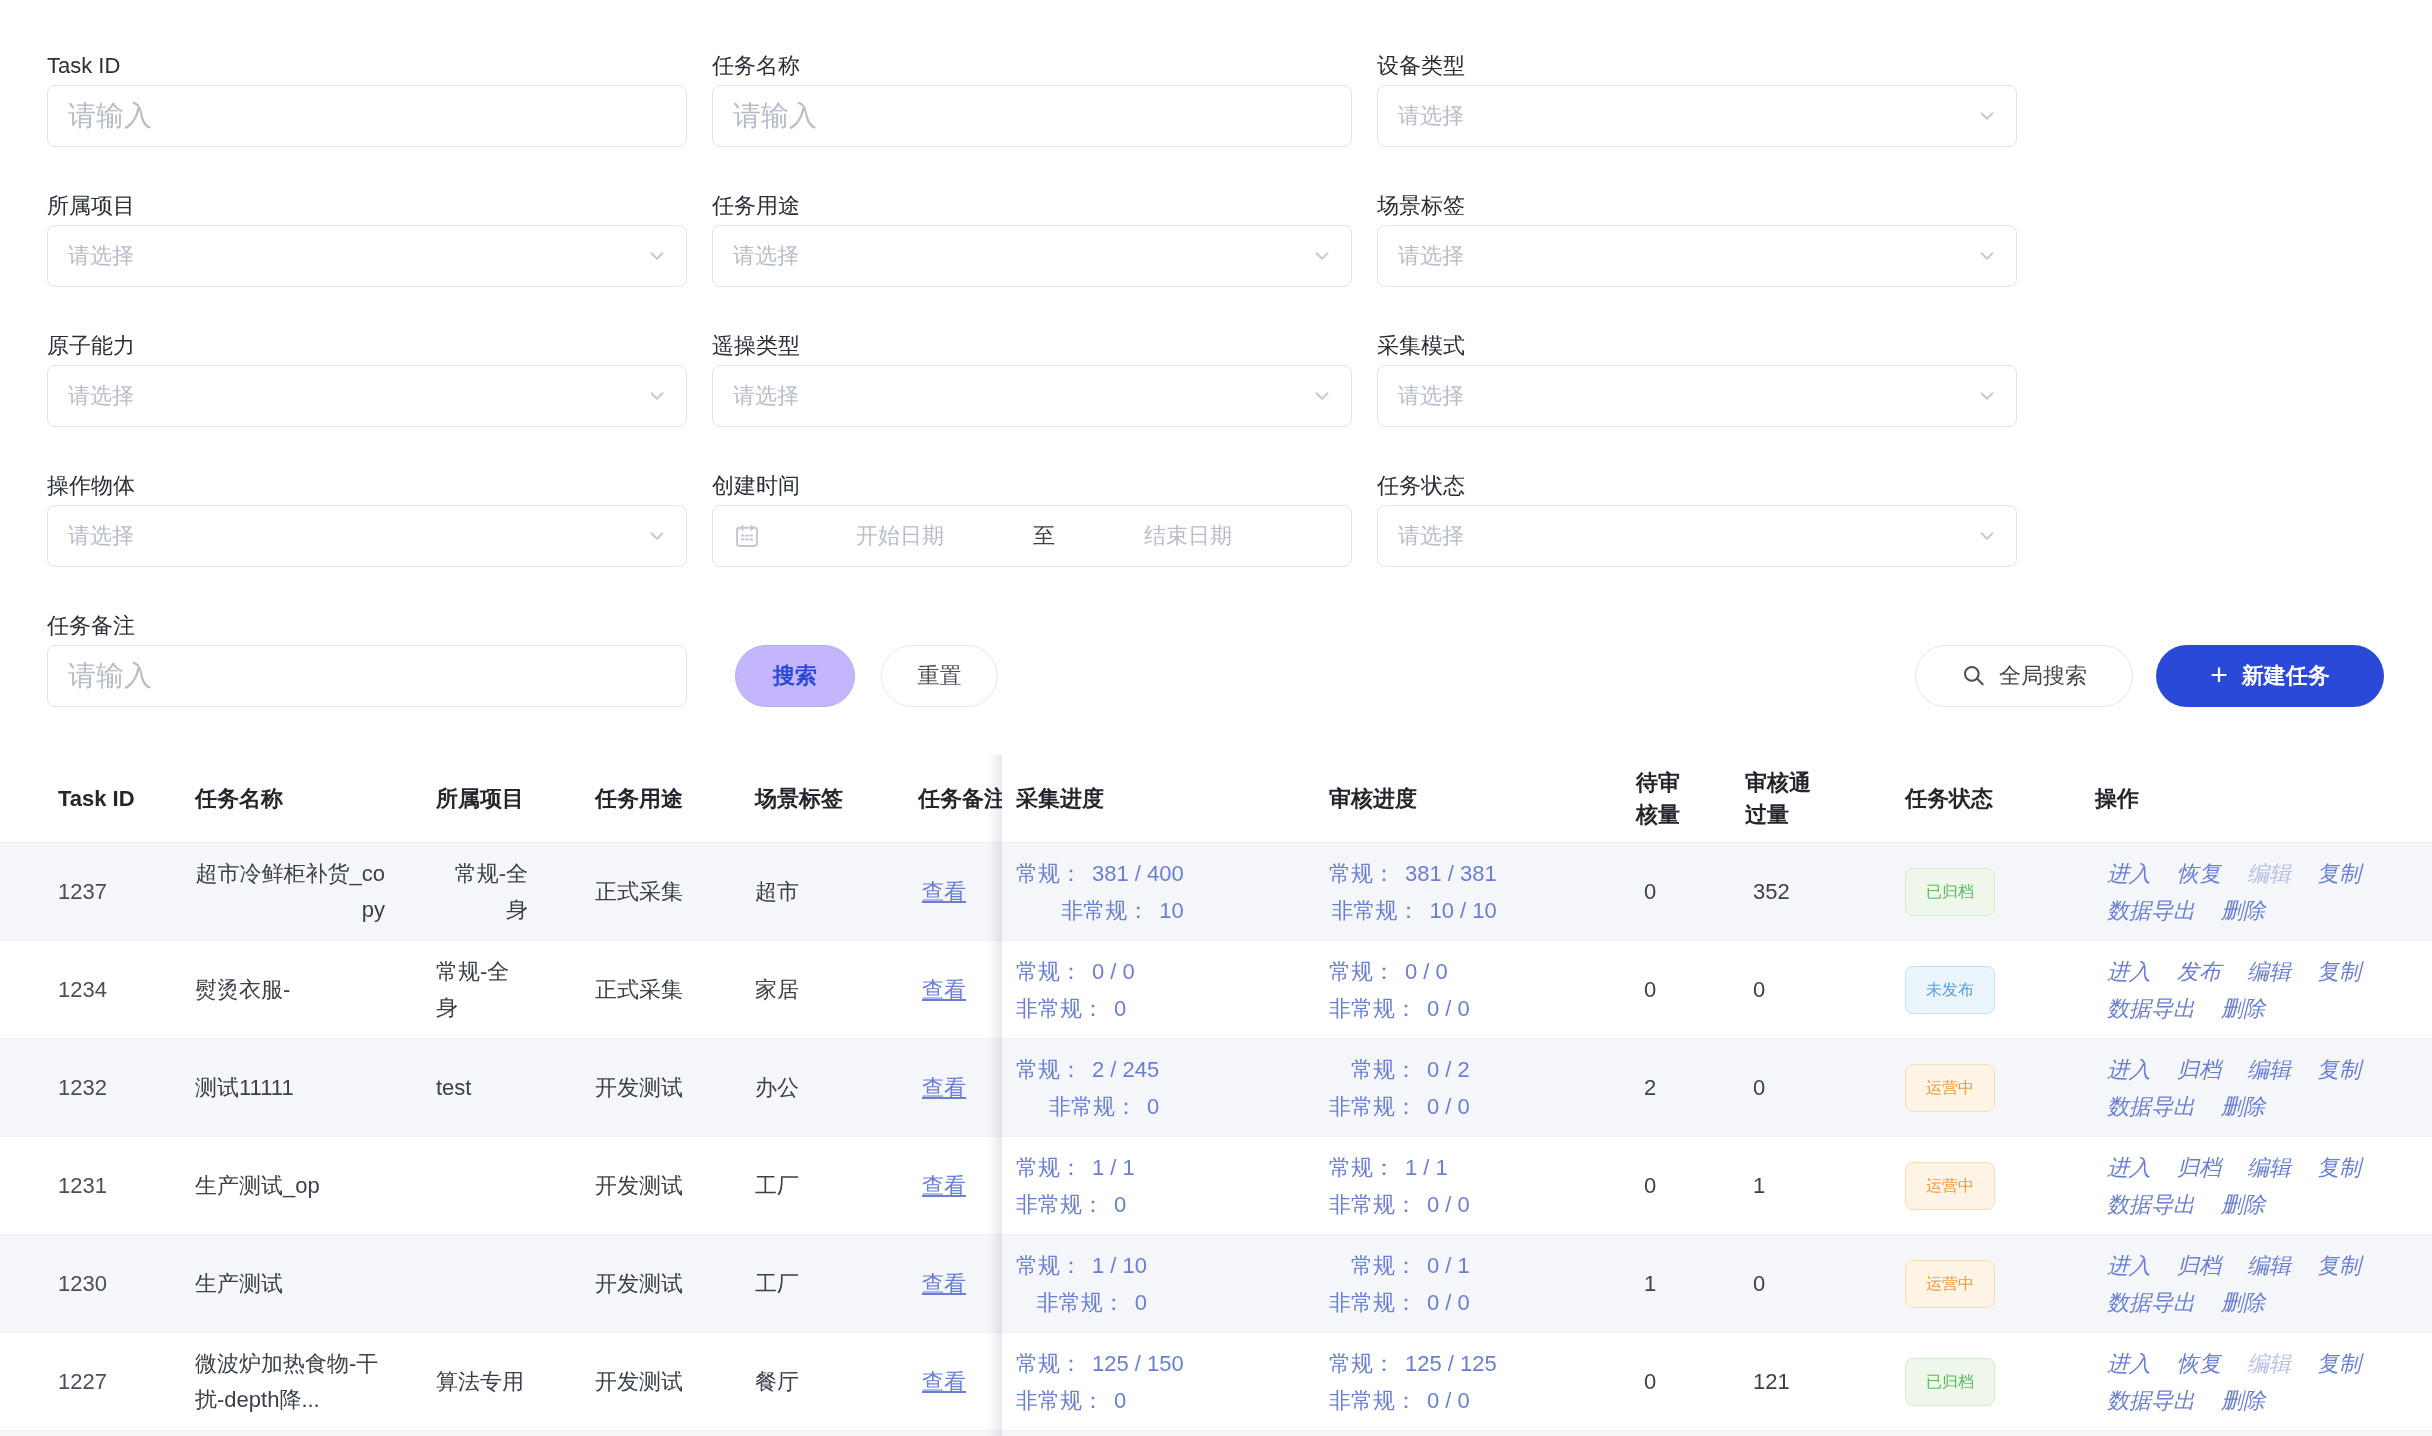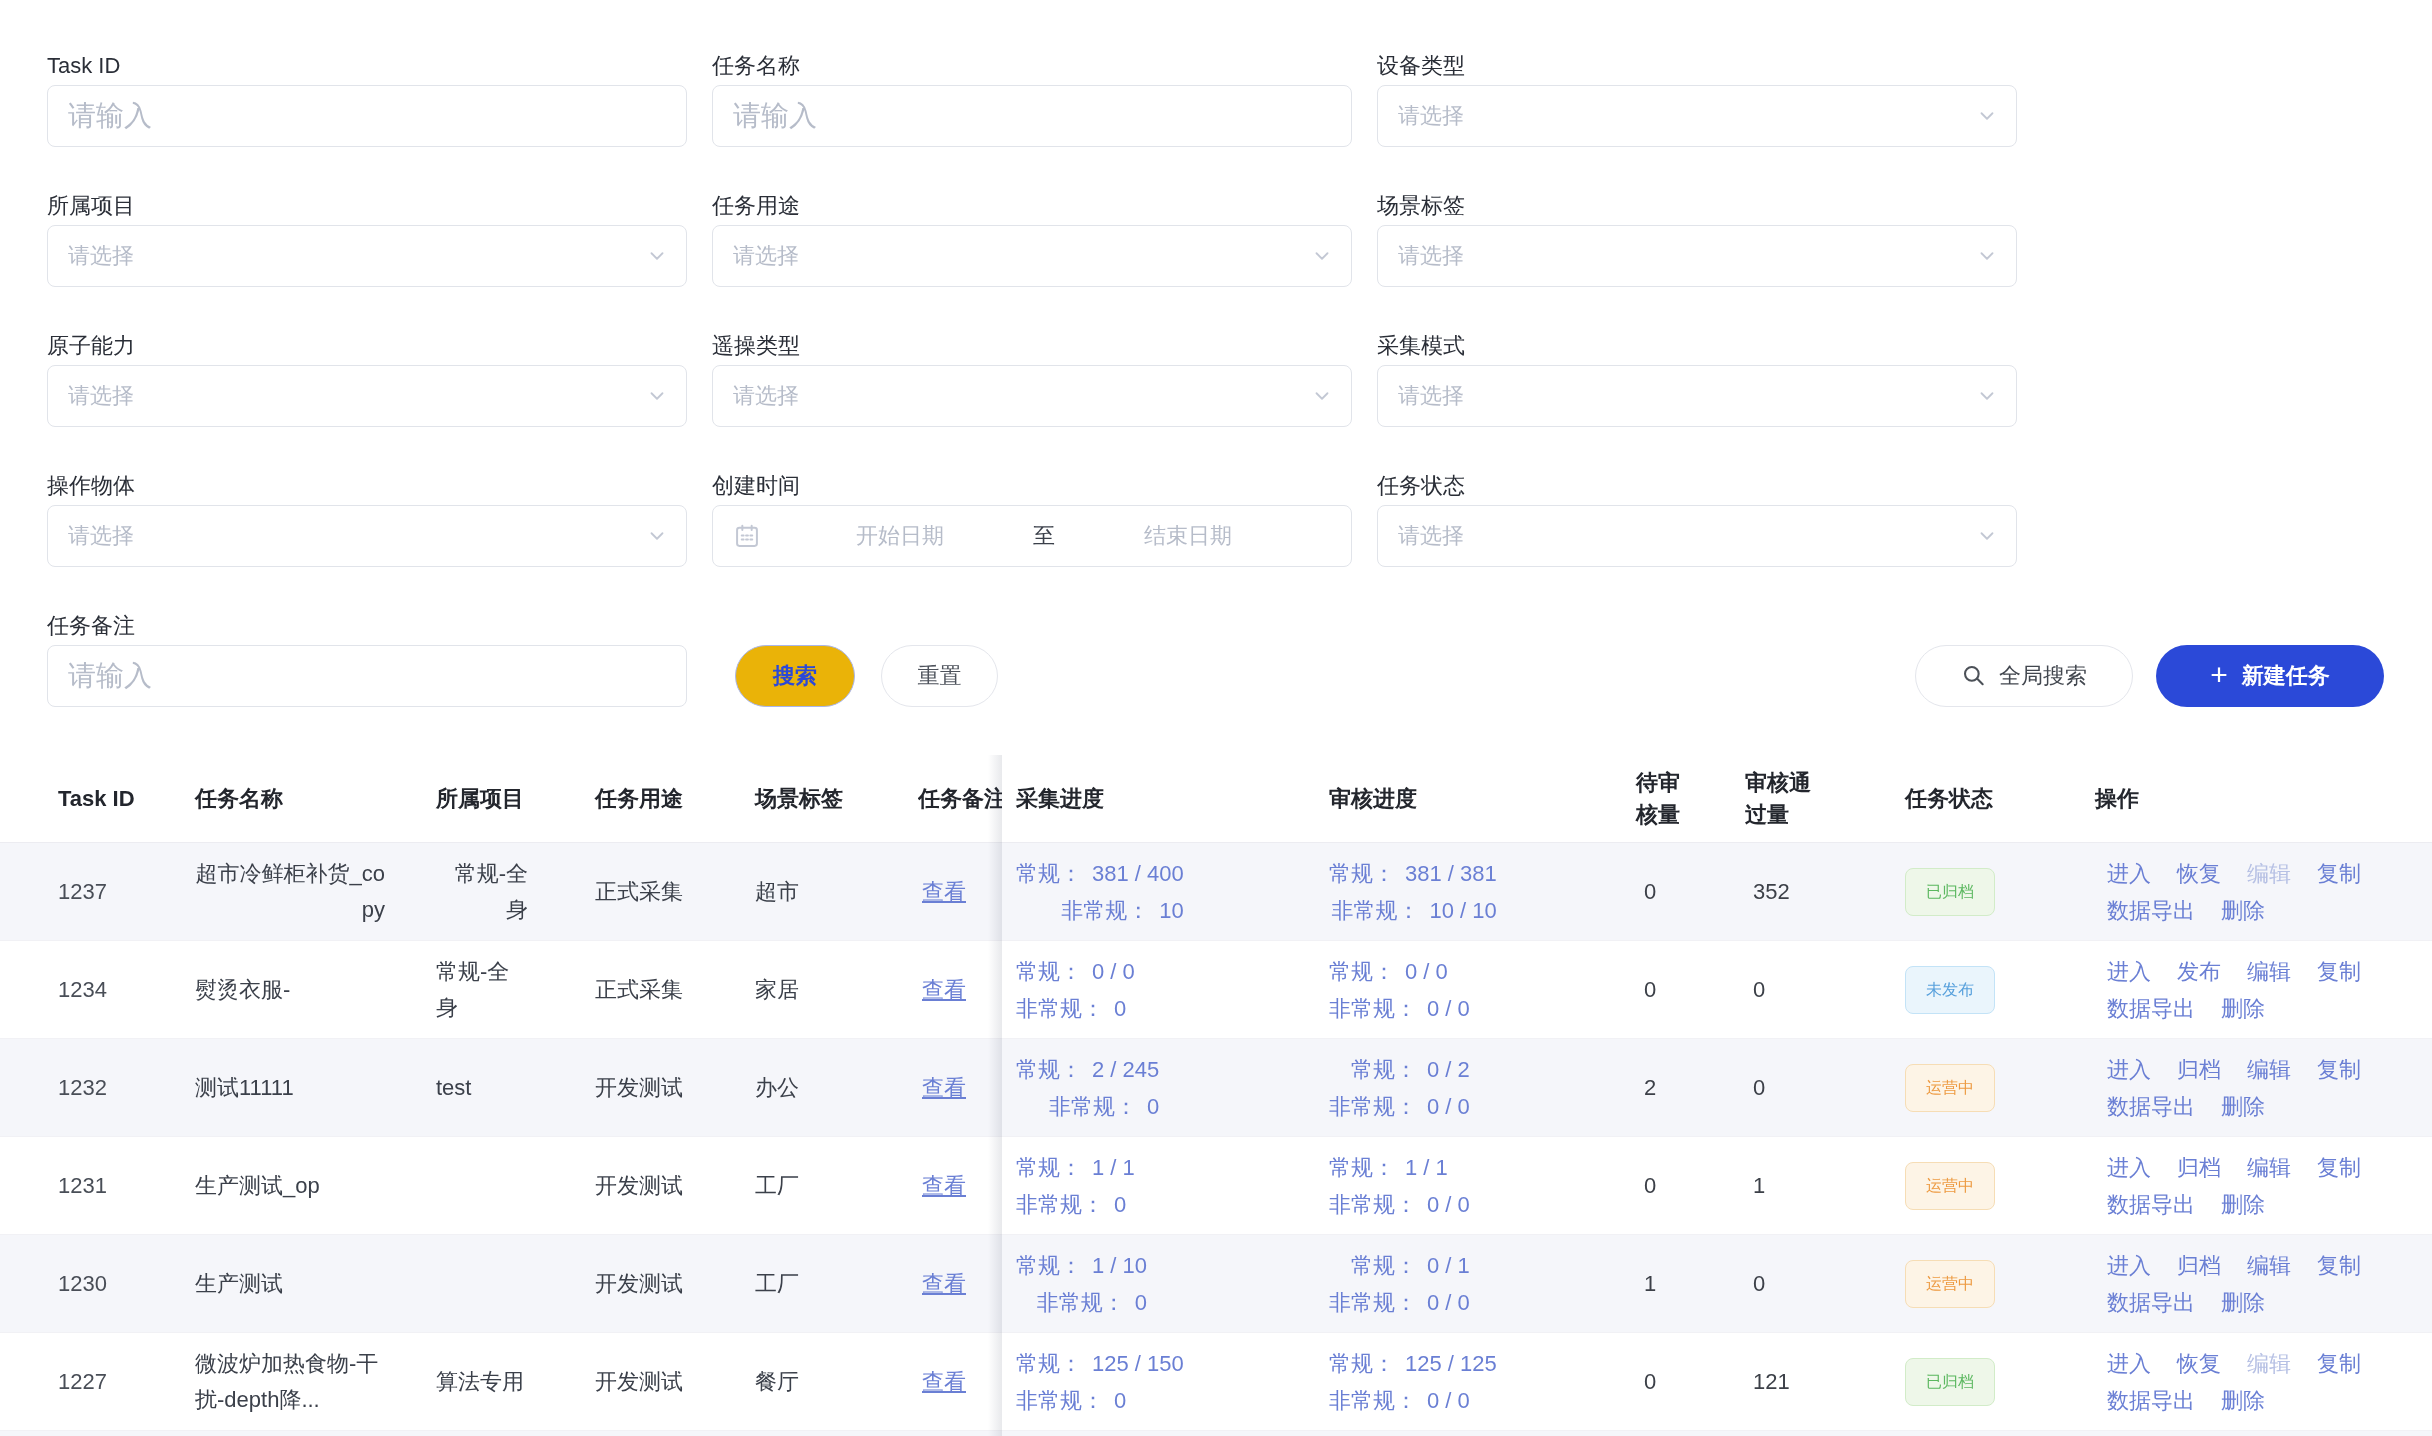--- a/index.html
+++ b/index.html
@@ -19,21 +19,21 @@
   .selbox { cursor:pointer; justify-content:space-between; padding:0 18px 0 20px; }
   .sel-ph { font-size:22px; color:#b6bcc9; }
   .chev { flex:0 0 auto; display:flex; }
   .datebox { padding:0 30px 0 20px; cursor:pointer; }
   .date-ph { flex:1; text-align:center; font-size:22px; color:#b6bcc9; }
   .date-sep { font-size:22px; color:#3b404a; }
   .cal { margin-right:6px; display:flex; }
   
   .btn { height:62px; border-radius:31px; font-size:22px; display:inline-flex; align-items:center;
     justify-content:center; cursor:pointer; border:1.5px solid transparent; }
-  .btn-search { width:120px; background:#eab308; border-color:#a9b6ec; color:#2b49d8; font-weight:700; margin-left:23px; }
+  .btn-search { width:120px; background:#c4b5fd; border-color:#a9b6ec; color:#2b49d8; font-weight:700; margin-left:23px; }
   .btn-reset { width:117px; background:#fff; border-color:#e4e6ec; color:#4d525b; margin-left:26px; }
   .btn-global { width:218px; background:#fff; border-color:#e4e6ec; color:#42474f; margin-left:auto; }
   .btn-global svg { margin-right:12px; }
   .btn-new { width:228px; background:#2b49d8; color:#fff; font-weight:700; margin-left:23px; }
   .btn-new .plus { font-size:30px; font-weight:400; margin-right:14px; position:relative; top:-1px; }
   .last-row { display:flex; align-items:flex-end; }
   .last-row .field { margin-bottom:0; }
   
   .table-wrap { position:relative; margin-top:48px; width:2432px; }
   .thead { position:relative; height:88px; border-bottom:1px solid #ececf1; font-weight:600;
@@ -57,21 +57,21 @@
   .prog .pv { margin-left:10px; }
   .c-pending { left:1644px; color:#3c4048; }
   .c-passed { left:1753px; color:#3c4048; }
   .c-status { left:1905px; }
   .badge { display:inline-flex; align-items:center; justify-content:center; height:48px; padding:0 20px;
     border-radius:8px; border:1.5px solid transparent; font-size:16px; }
   .badge-green { color:#5cb860; background:#eef7e9; border-color:#d2ecc8; }
   .badge-blue { color:#57a0dc; background:#eaf5fc; border-color:#c3e3f7; }
   .badge-orange { color:#ed9a41; background:#fdf4e6; border-color:#f6ddb5; }
   .c-actions { left:2107px; width:280px; line-height:37px; display:flex; flex-direction:column;
-    justify-content:center; align-items:flex-start; }
+    justify-content:center; align-items:flex-start;font-style:italic; }
   .act-line { display:flex; }
   .alink { color:#6a7fd4; cursor:pointer; margin-right:26px; white-space:nowrap; }
   .alink:last-child { margin-right:0; }
   .alink.disabled { color:#b6c0e4; cursor:default; }
   .th-id { left:58px; } .th-name { left:195px; } .th-project { left:436px; } .th-purpose { left:595px; }
   .th-scene { left:755px; }
   .th-note { left:918px; width:84px; overflow:hidden; }
   .th-collect { left:1016px; } .th-review { left:1329px; }
   .th-pending { left:1636px; width:52px; }
   .th-passed { left:1745px; width:72px; }

